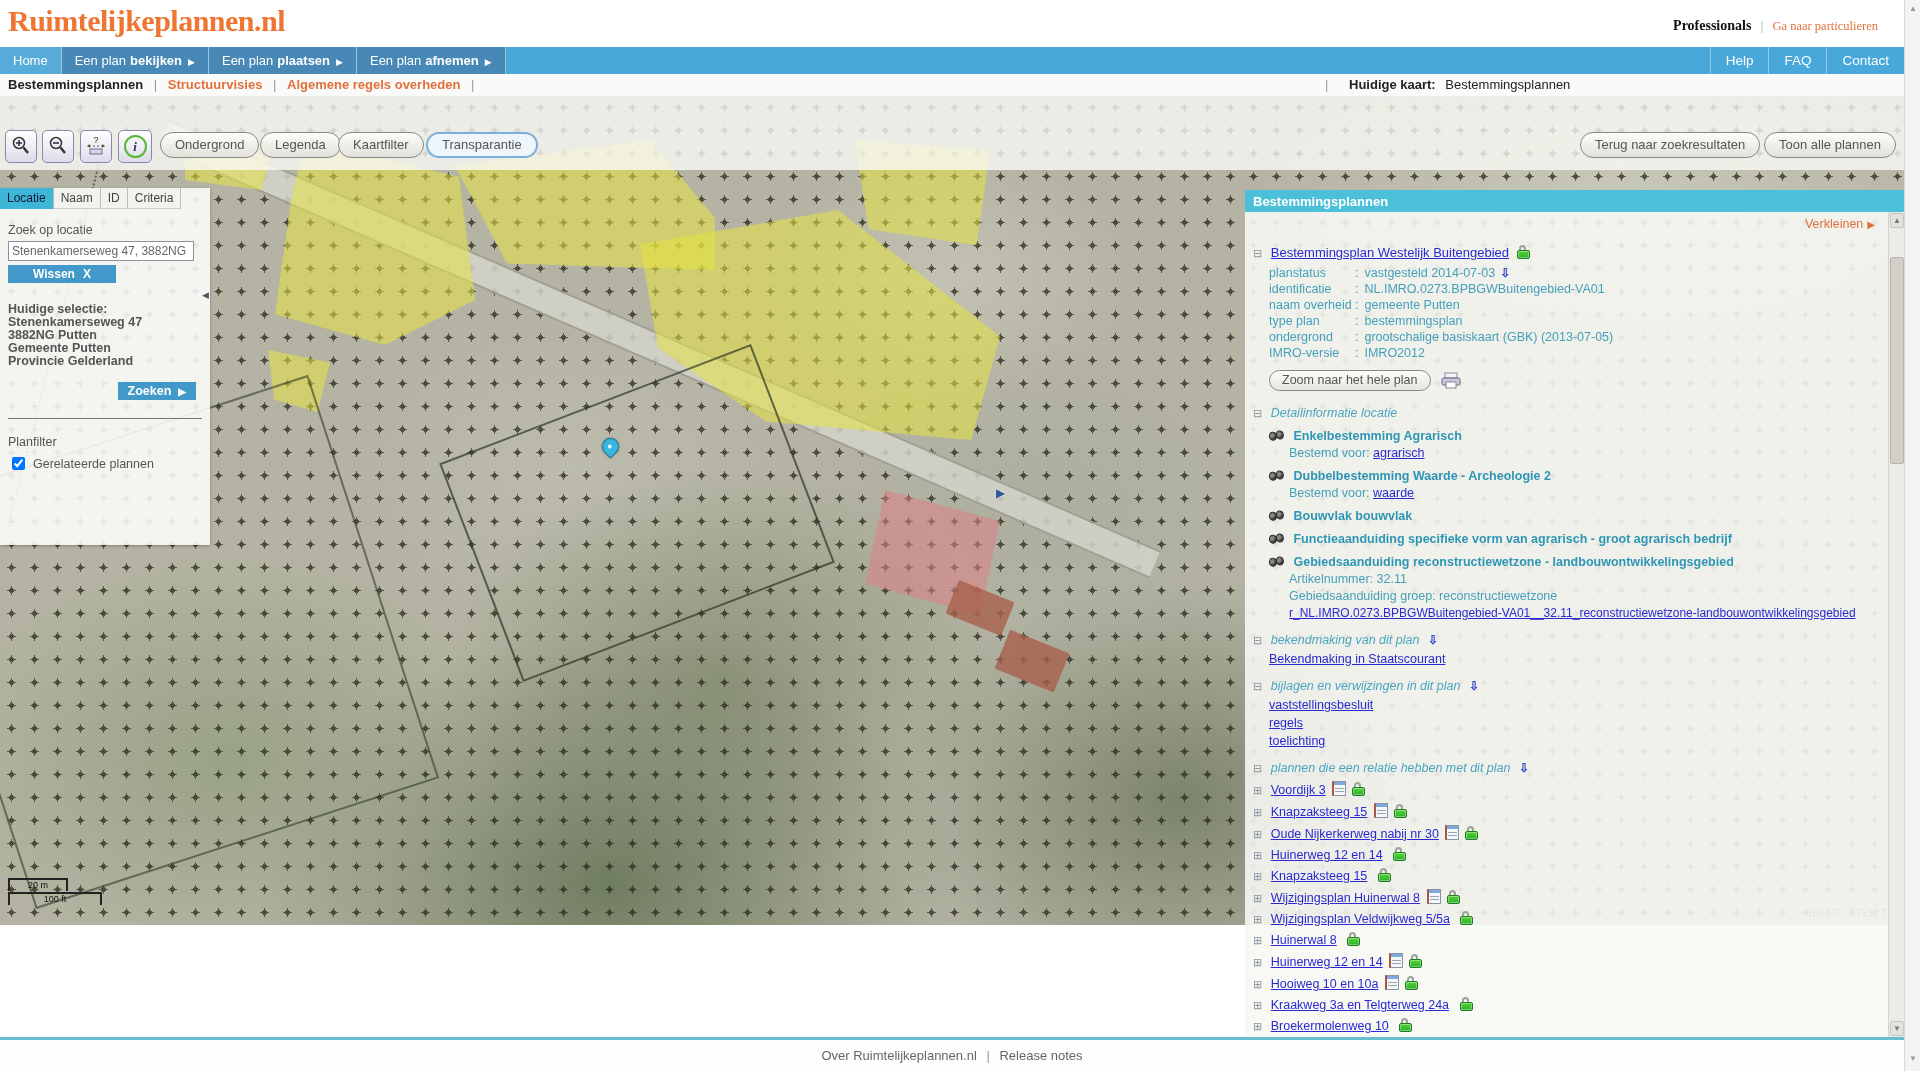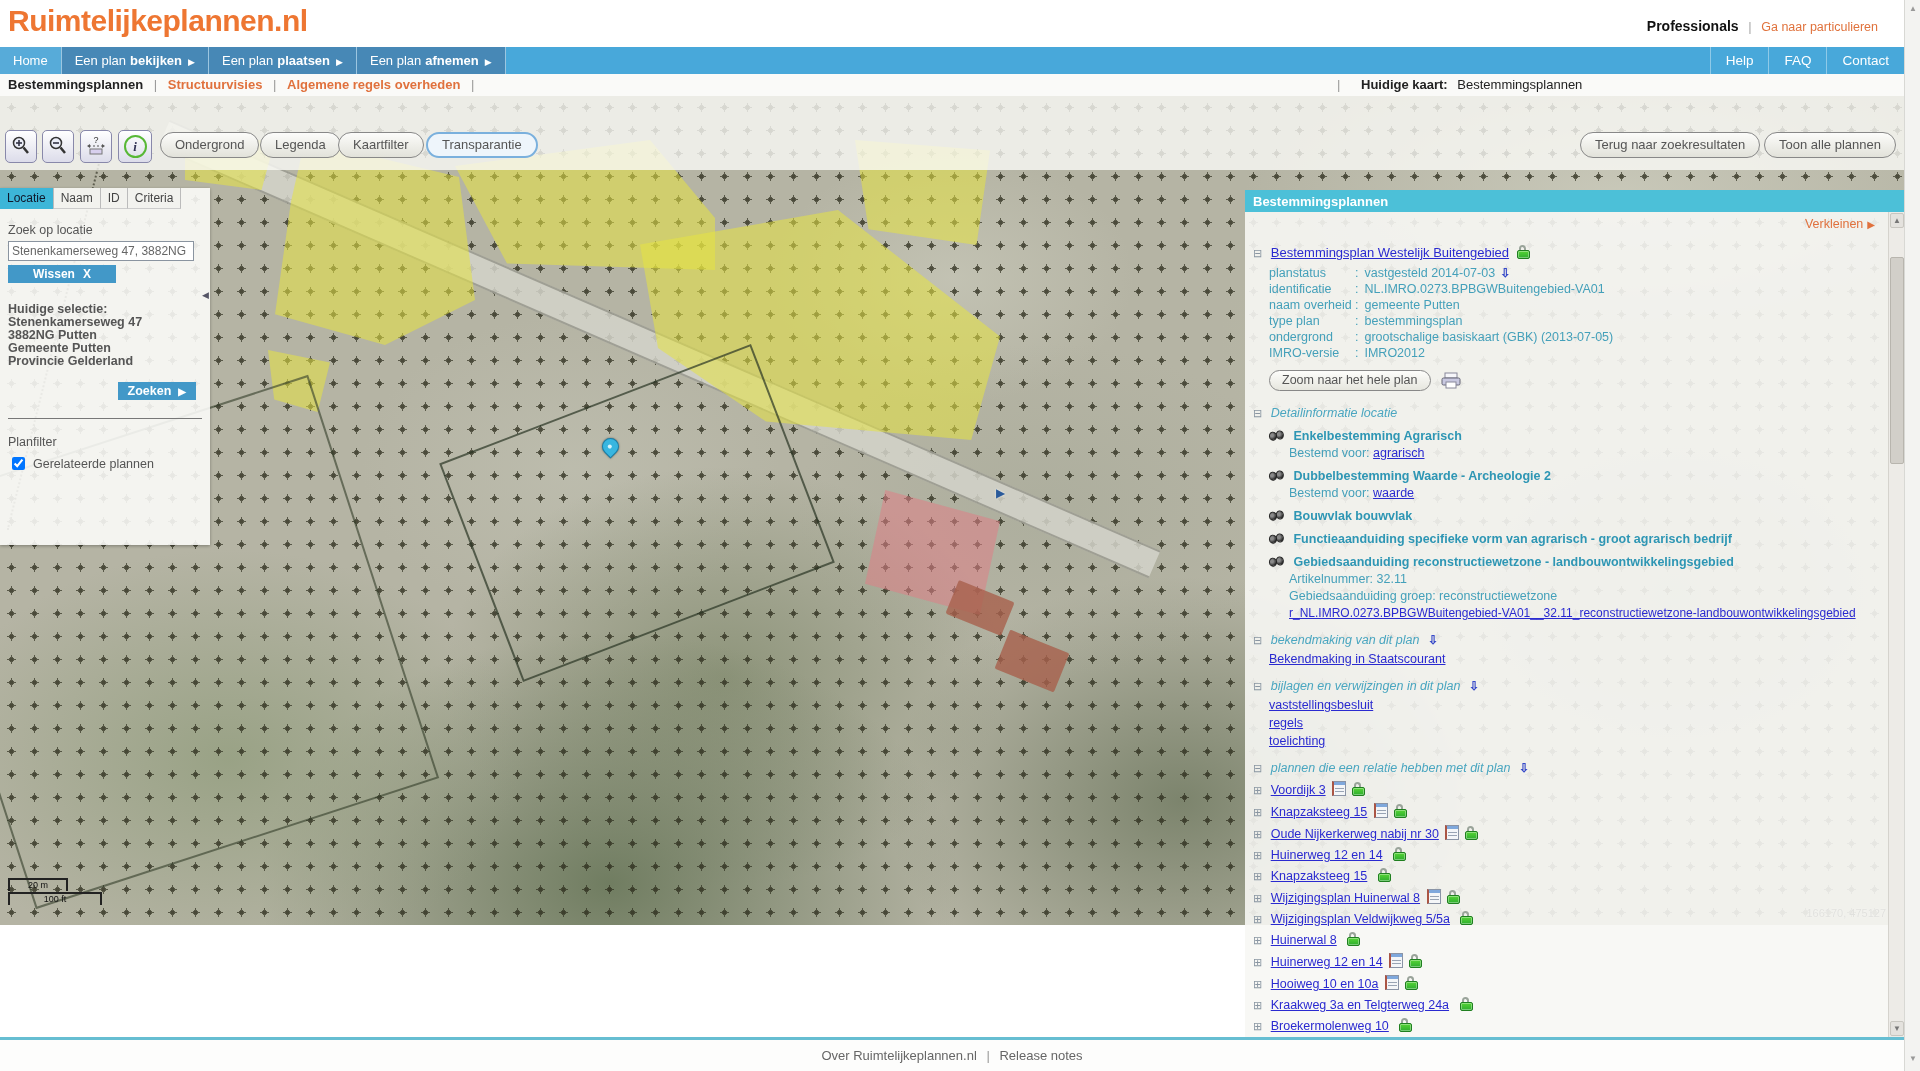--- a/index.html
+++ b/index.html
@@ -48,42 +48,42 @@
           border:1px solid #1a7fa8;border-radius:50% 50% 50% 0;transform:rotate(-45deg);
           box-shadow:0 0 2px rgba(0,0,0,.5);}
   .marker::after{content:"";position:absolute;left:4.5px;top:4.5px;width:4px;height:4px;background:#d8f4fc;border-radius:50%;}
   .scalebar{position:absolute;left:8px;bottom:20px;color:#111;}
   .scale-m{width:56px;height:11px;border:2px solid #222;border-bottom:none;font-size:9px;text-align:center;line-height:11px;}
   .scale-ft{width:90px;height:11px;border:2px solid #222;border-bottom:none;font-size:9px;text-align:center;line-height:11px;margin-top:1px;}
   .coords{position:absolute;right:18px;bottom:6px;font-size:11px;color:#111;text-shadow:0 0 2px rgba(255,255,255,.8);}
   .expand-arrow{position:absolute;left:996px;top:486px;font-size:12px;color:#2a5a9a;cursor:pointer;text-shadow:0 0 2px rgba(255,255,255,.9);}
 
   
-  .topbar{position:absolute;left:0;top:0;width:1904px;height:52px;background:#fff;}
+  .topbar{position:absolute;left:0;top:0;width:1904px;height:52px;background:#fff;font-family:Liberation Serif, serif;}
   .logo{position:absolute;left:8px;top:4px;font-size:30px;font-weight:bold;color:#ee7632;letter-spacing:-.5px;}
   .audience{position:absolute;right:26px;top:18px;font-size:13px;color:#999;}
   .audience .pro{font-weight:bold;color:#111;font-size:14px;}
   .audience .sep{margin:0 6px;color:#aaa;}
   .audience a{color:#e0723c;text-decoration:none;font-size:12.5px;}
 
   .navbar{position:absolute;left:0;top:47px;width:1904px;height:27px;background:#48a8da;display:flex;}
   .nav-item{color:#fff;font-size:13px;line-height:27px;padding:0 13px;background:#4788b6;border-right:1px solid #9cc6e0;cursor:pointer;white-space:nowrap;}
   .nav-item.home{background:#57abd9;}
   .nav-item b{margin-left:4px;}
   .nav-item .arr{margin-left:6px;font-size:9px;}
   .nav-spacer{flex:1;}
   .nav-right{color:#fff;font-size:13.5px;line-height:27px;padding:0 15px;border-left:1px solid #8fcae8;cursor:pointer;}
 
   .subnav{position:absolute;left:0;top:74px;width:1904px;height:22px;background:#fafaf8;}
   .subnav-left{position:absolute;left:8px;top:3px;font-size:13px;}
   .sn-tab{cursor:pointer;text-decoration:none;}
   .sn-active{color:#222;font-weight:bold;}
   .sn-orange{color:#e0713d;font-weight:bold;}
   .sn-pipe{color:#999;margin:0 7px;}
-  .subnav-right{position:absolute;left:1318px;top:3px;font-size:13px;color:#222;margin-left:12px;}
+  .subnav-right{position:absolute;left:1318px;top:3px;font-size:13px;color:#222;}
   .subnav-right .lbl{font-weight:bold;margin:0 6px 0 10px;}
 
   
   .tool-btn{position:absolute;top:130px;width:30px;height:31px;border:1px solid #8888aa;border-radius:5px;
             background:linear-gradient(#ffffff,#dcdcea);cursor:pointer;text-align:center;}
   .tool-btn svg{margin-top:4px;}
   .info-ring{display:inline-block;margin-top:4px;width:19px;height:19px;border:2px solid #58b836;border-radius:50%;
              color:#335;font-weight:bold;font-size:13px;line-height:19px;font-family:"Liberation Serif",serif;font-style:italic;}
   .tbtn{position:absolute;top:132px;height:26px;box-sizing:border-box;border:1px solid #888;border-radius:13px;
         background:linear-gradient(#fcfcfa,#e2e2da);color:#555;font-size:13px;padding:0 14px;line-height:24px;cursor:pointer;white-space:nowrap;}

